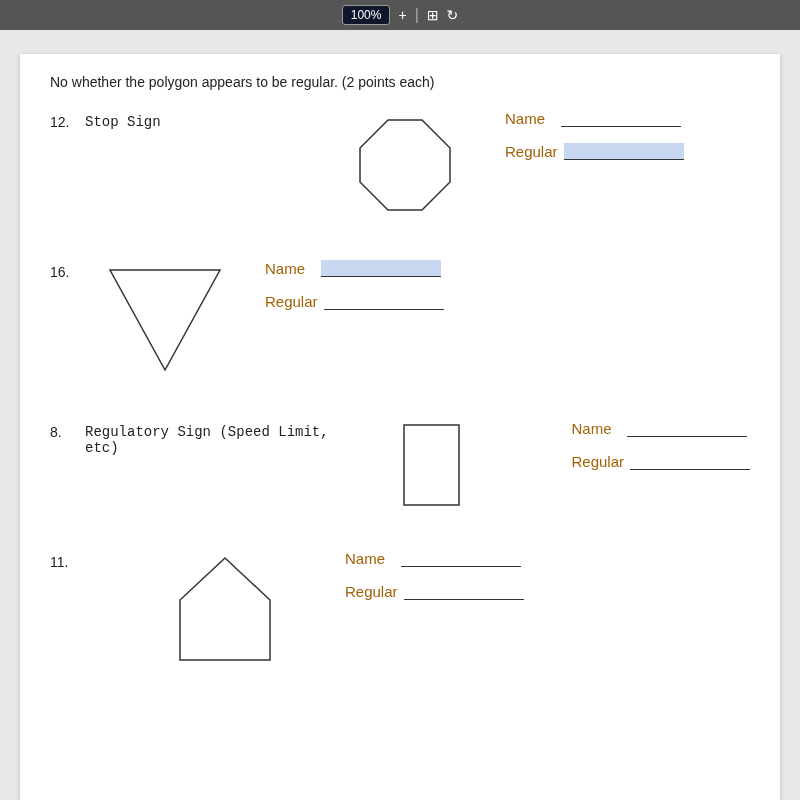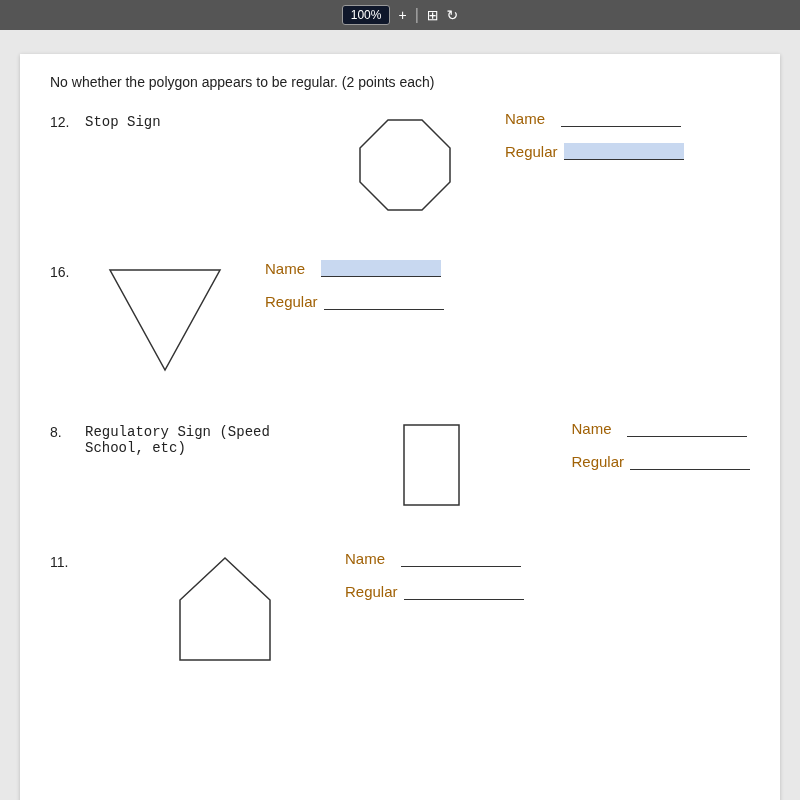--- a/index.html
+++ b/index.html
@@ -175,21 +175,21 @@
       </div>
       <div class="answer-row">
         <span class="answer-label">Regular</span>
         <input class="answer-input" type="text" style="">
       </div>
     </div>
   </div>
 
   <div class="problem">
     <span class="problem-number">8.</span>
-    <span class="problem-label">Regulatory Sign (Speed School, etc)</span>
+    <span class="problem-label">Regulatory Sign (Speed Limit, etc)</span>
     <div class="shape-area" style="margin-left:20px;">
       <svg width="65" height="90" viewBox="0 0 65 90">
         <rect x="5" y="5" width="55" height="80" fill="none" stroke="#333" stroke-width="1.5"></rect>
       </svg>
     </div>
     <div class="answer-area" style="padding-left:60px;">
       <div class="answer-row">
         <span class="answer-label">Name</span>
         <input class="answer-input" type="text" style="">
       </div>

